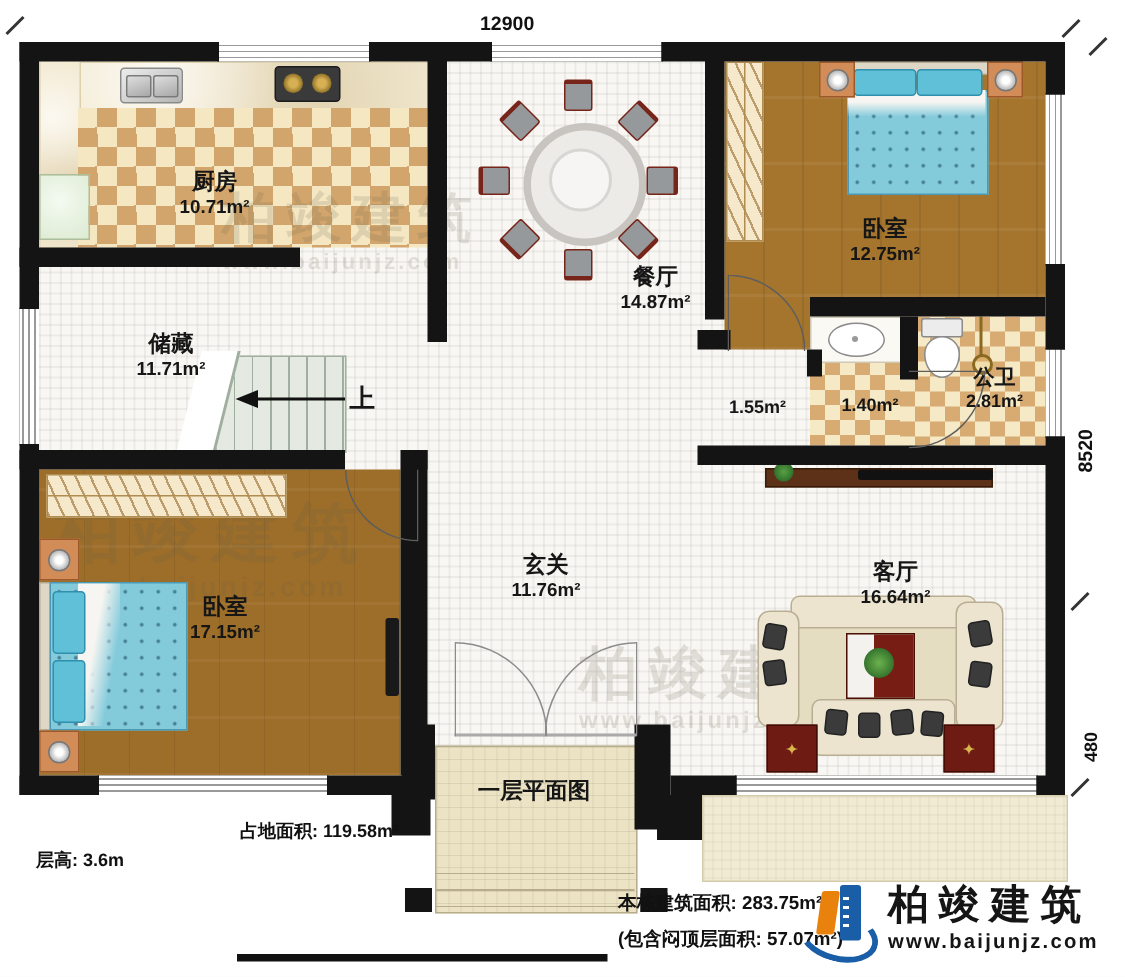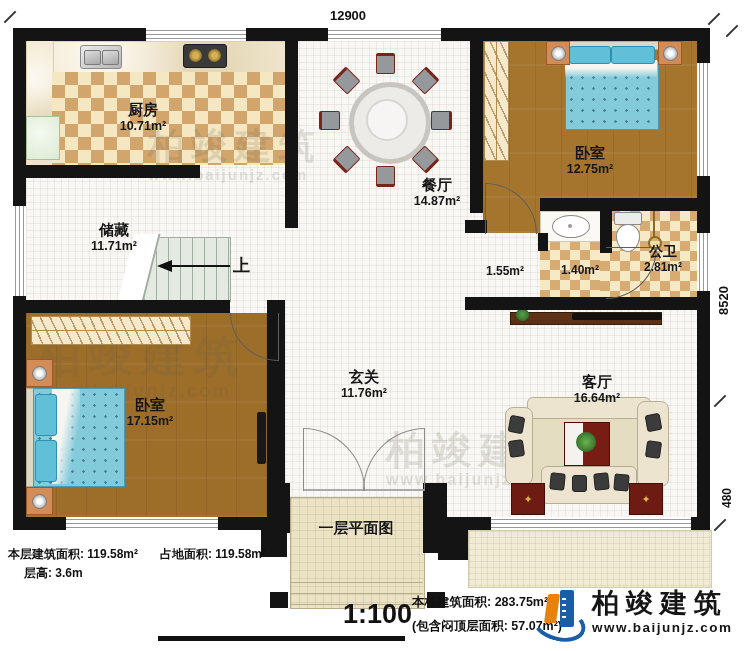--- a/index.html
+++ b/index.html
@@ -193,21 +193,21 @@
   <div class="win" style="left:65px;top:517px;width:152px;height:13px;"></div>
   <div class="win" style="left:490px;top:517px;width:200px;height:13px;"></div>
 
   <div class="arc" style="left:485px;top:183px;width:50px;height:50px;border-bottom:none;border-radius:0 100% 0 0;"></div>
   <div class="arc" style="left:230px;top:313px;width:47px;height:47px;border-top:none;border-radius:0 0 0 100%;"></div>
   <div class="arc" style="left:606px;top:247px;width:50px;height:50px;border-left:none;border-radius:0 0 100% 0;"></div>
   <div class="abs" style="left:303px;top:489px;width:121px;height:2px;background:#aaa;"></div>
   <div class="arc" style="left:303px;top:428px;width:60px;height:62px;border-bottom:none;border-radius:0 100% 0 0;border-color:#8b8b8b;"></div>
   <div class="arc" style="left:363px;top:428px;width:60px;height:62px;border-bottom:none;border-radius:100% 0 0 0;border-color:#8b8b8b;"></div>
 
-  <div class="rlbl" style="left:143px;top:101px;">
+  <div class="rlbl" style="left:143px;top:113px;">
     <span class="n">厨房</span>
     <span class="a">10.71m²</span>
   </div>
   <div class="rlbl" style="left:114px;top:221px;">
     <span class="n">储藏</span>
     <span class="a">11.71m²</span>
   </div>
   <div class="rlbl" style="left:437px;top:176px;">
     <span class="n">餐厅</span>
     <span class="a">14.87m²</span>
@@ -235,33 +235,31 @@
     <span class="a">16.64m²</span>
   </div>
   <div class="rlbl" style="left:150px;top:396px;">
     <span class="n">卧室</span>
     <span class="a">17.15m²</span>
   </div>
   <div class="rlbl" style="left:356px;top:519px;">
     <span class="n">一层平面图</span>
   </div>
 
-  <div class="dim" style="left:308px;top:8px;width:80px;text-align:center;">12900</div>
+  <div class="dim" style="left:320px;top:8px;width:80px;">12900</div>
   <div class="dimv" style="left:716px;top:205px;height:110px;">8520</div>
   <div class="dimv" style="left:720px;top:448px;height:60px;font-size:12px;">480</div>
   <div class="tick" style="left:2px;top:16px;"></div>
   <div class="tick" style="left:706px;top:18px;"></div>
   <div class="tick" style="left:724px;top:30px;"></div>
   <div class="tick" style="left:712px;top:400px;"></div>
   <div class="tick" style="left:712px;top:524px;"></div>
 
-  <div class="ftxt" style="left:8px;top:546px;">本层建筑面积: 119.58m²</div>
   <div class="ftxt" style="left:160px;top:546px;">占地面积: 119.58m²</div>
   <div class="ftxt" style="left:24px;top:565px;">层高: 3.6m</div>
-  <div class="abs" style="left:343px;top:599px;font-size:27px;font-weight:bold;color:#111;">1:100</div>
   <div class="abs" style="left:158px;top:636px;width:247px;height:5px;background:#111;"></div>
   <div class="ftxt" style="left:412px;top:594px;font-size:12.5px;">本栋建筑面积: 283.75m²</div>
   <div class="ftxt" style="left:412px;top:618px;font-size:12.5px;">(包含闷顶层面积: 57.07m²)</div>
 
   <div class="abs" style="left:532px;top:585px;width:212px;height:58px;">
     <div class="abs" style="left:0;top:2px;width:52px;height:50px;">
       <div class="abs" style="left:0px;top:20px;width:46px;height:26px;border:4px solid transparent;border-bottom-color:#1b5ea8;border-right-color:#1b5ea8;border-radius:50%;transform:rotate(15deg);"></div>
       <div class="abs" style="left:14px;top:7px;width:12px;height:29px;background:#e8820c;transform:skewX(-8deg);border-radius:2px;"></div>
       <div class="abs" style="left:28px;top:3px;width:14px;height:37px;background:#1b5ea8;border-radius:2px;">
         <div class="abs" style="left:2px;top:4px;width:4px;height:28px;background:repeating-linear-gradient(180deg,transparent 0 4px,#fff 4px 6px);"></div>

